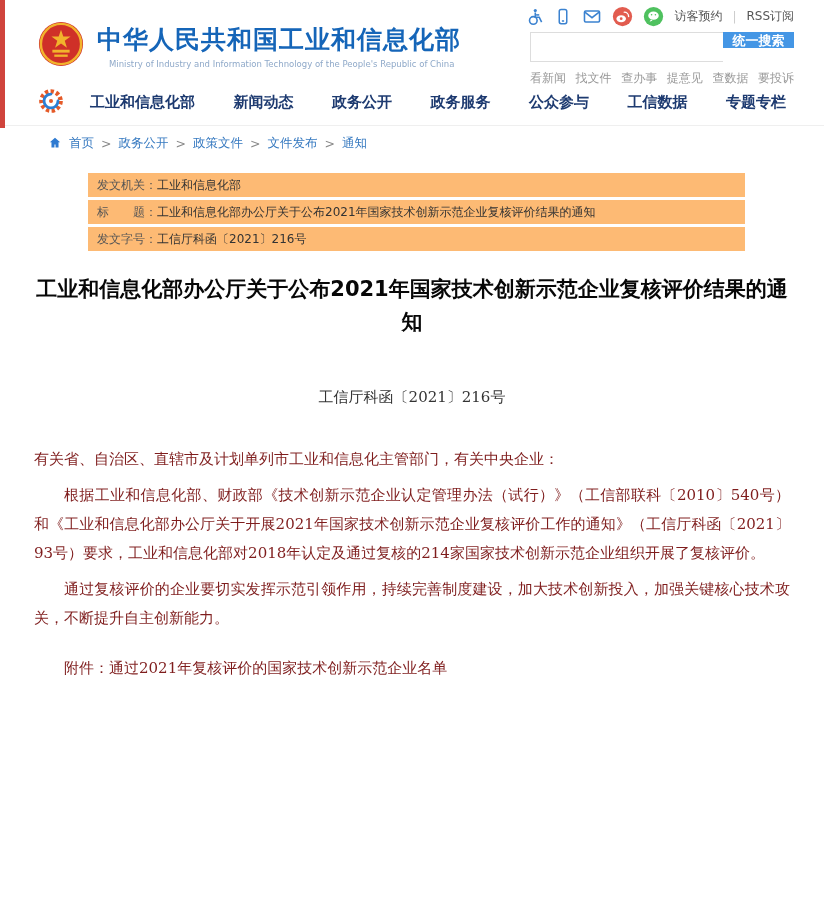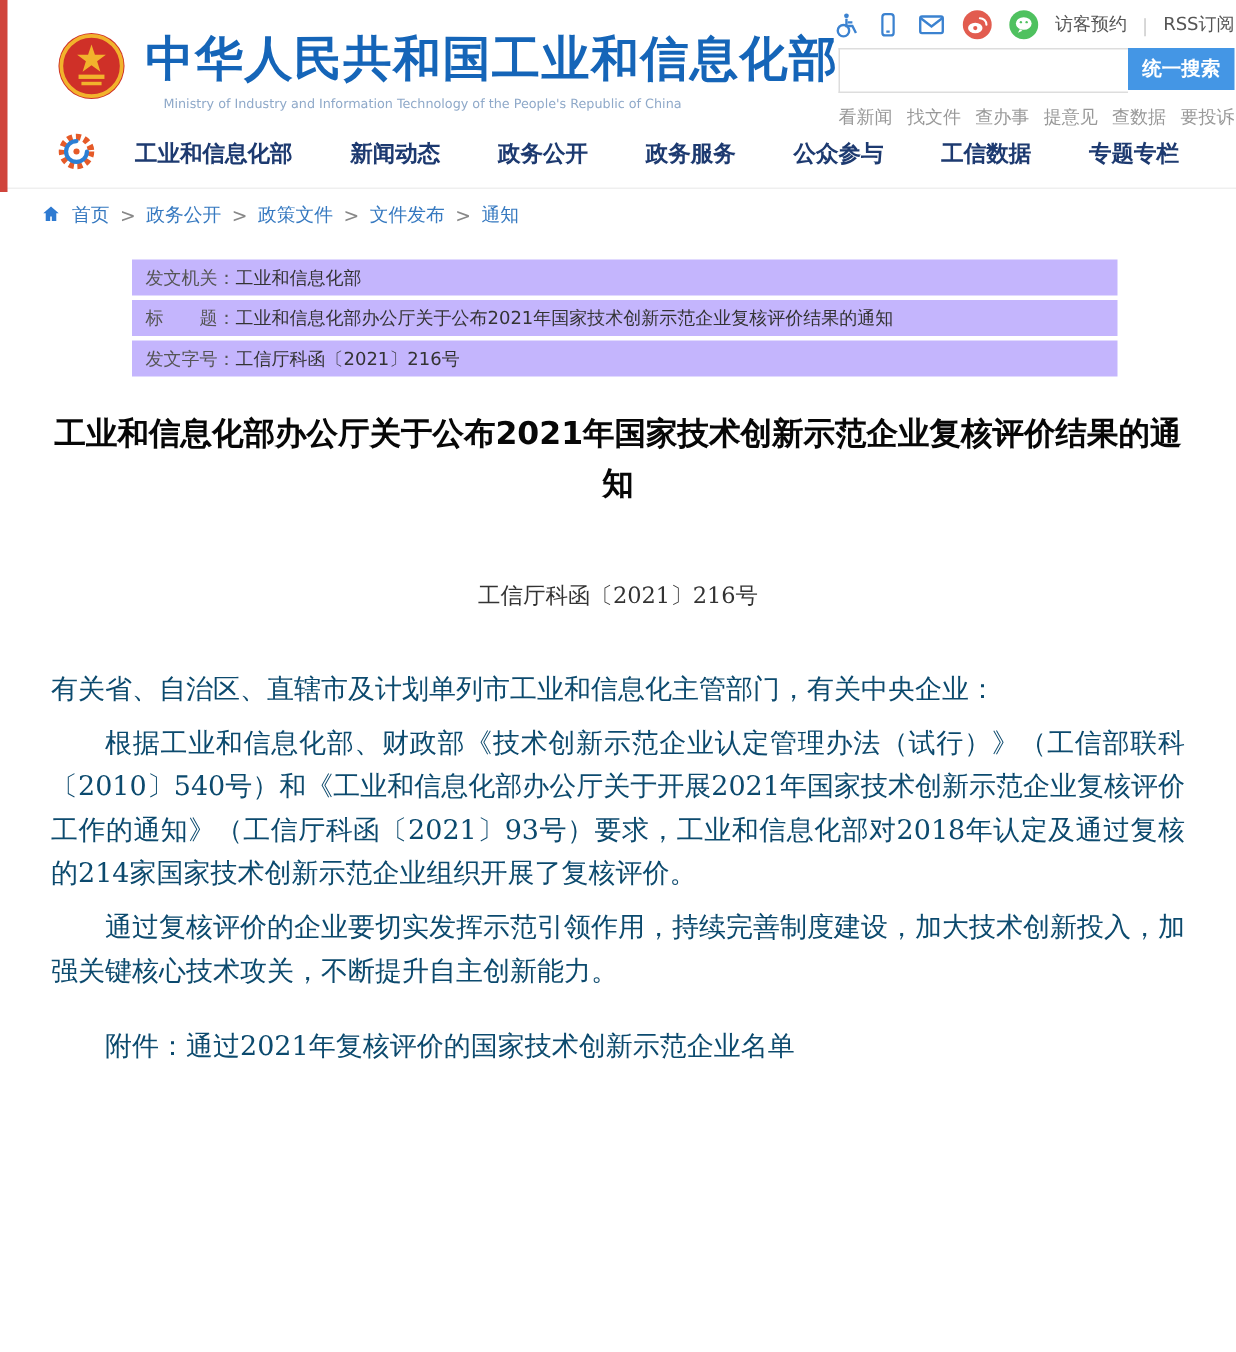--- a/index.html
+++ b/index.html
@@ -6,58 +6,58 @@
   html, body { background: #fff; }
   body { font-family: "DejaVu Sans", "Liberation Sans", sans-serif; }
   .page { width: 824px; height: 901px; margin: 0 auto; background: #fff; position: relative; overflow: hidden; }
 
   .red-strip { position: absolute; left: 0; top: 0; width: 5px; height: 128px; background: #d0443c; }
 
   
   header { display: flex; justify-content: space-between; padding: 6px 30px 0 38px; height: 80px; }
   .brand { display: flex; align-items: center; gap: 13px; margin-top: 6px; }
   .brand-text { display: flex; flex-direction: column; }
-  .site-title { font-size: 32px; font-weight: bold; color: #1565b8; letter-spacing: 1px; white-space: nowrap; }
+  .site-title { font-size: 25px; font-weight: bold; color: #1565b8; letter-spacing: 1px; white-space: nowrap; }
   .site-subtitle { font-size: 8.5px; color: #8fa9c9; margin-top: 3px; white-space: nowrap; padding-left: 12px; }
 
   .header-right { width: 264px; display: flex; flex-direction: column; }
   .utility-row { display: flex; align-items: center; justify-content: flex-end; gap: 10px; height: 24px; font-size: 12px; }
   .utility-row svg { display: block; }
   .utility-link { color: #555; text-decoration: none; cursor: pointer; white-space: nowrap; }
   .utility-sep { color: #ccc; }
   .search-row { display: flex; margin-top: 5px; height: 30px; }
   .search-input { flex: 1; height: 30px; border: 1px solid #ddd; border-right: none; padding: 0 8px; font-size: 13px; outline: none; }
-  .search-button { width: 72px; height: 28px; background: #4496e5; color: #fff; border: none; font-size: 13px; font-weight: bold; cursor: pointer; font-family: inherit; }
+  .search-button { width: 72px; height: 16px; background: #4496e5; color: #fff; border: none; font-size: 13px; font-weight: bold; cursor: pointer; font-family: inherit; }
   .quick-links { display: flex; justify-content: space-between; margin-top: 8px; font-size: 12px; color: #999; text-align: right; }
   .quick-links span { cursor: pointer; }
 
   
   nav { display: flex; align-items: center; padding: 0 38px; height: 46px; border-bottom: 1px solid #efefef; }
   .nav-logo { margin-right: 26px; cursor: pointer; }
   .nav-items { flex: 1; display: flex; justify-content: space-between; align-items: center; }
   .nav-item { font-size: 15px; font-weight: bold; color: #1d3a70; cursor: pointer; white-space: nowrap; }
 
   
-  .breadcrumb { display: flex; align-items: center; gap: 7px; padding: 9px 27px 7px; font-size: 12.5px; }
+  .breadcrumb { display: flex; align-items: center; gap: 7px; padding: 9px 48px 7px; font-size: 12.5px; }
   .crumb { color: #3679c0; cursor: pointer; }
   .crumb-sep { color: #888; }
 
   
   .content { padding: 0 34px; }
   .meta-table { margin: 14px 45px 0 54px; }
-  .meta-row { background: #c4b5fd; padding: 4px 9px; margin-bottom: 3px; font-size: 12px; color: #3a3a3a; display: flex; line-height: 16px; }
+  .meta-row { background: #fdba74; padding: 4px 9px; margin-bottom: 3px; font-size: 12px; color: #3a3a3a; display: flex; line-height: 16px; }
   .meta-label { color: #555; white-space: pre; }
   .meta-value { color: #333; }
   .meta-group { display: flex; }
   .meta-group.first { min-width: 200px; }
 
   .doc-title { margin-top: 22px; font-size: 21px; line-height: 1.55; text-align: center; color: #070707; font-weight: bold; }
   .doc-number { text-align: center; margin-top: 50px; font-size: 15px; color: #333; font-family: "DejaVu Serif", "Liberation Serif", serif; }
 
-  .body-text { font-size: 18px; color: #0c4a6e; line-height: 29px; text-align: justify; font-family: "DejaVu Serif", "Liberation Serif", serif; }
+  .body-text { font-size: 15px; color: #7f1d1d; line-height: 29px; text-align: justify; font-family: "DejaVu Serif", "Liberation Serif", serif; }
   .salutation { margin-top: 38px; }
   .para { margin-top: 7px; text-indent: 2em; }
   .attachment { margin-top: 21px; text-indent: 2em; }
 </style>
 </head>
 <body>
 
 <div class="page">
   <div class="red-strip"></div>
 

